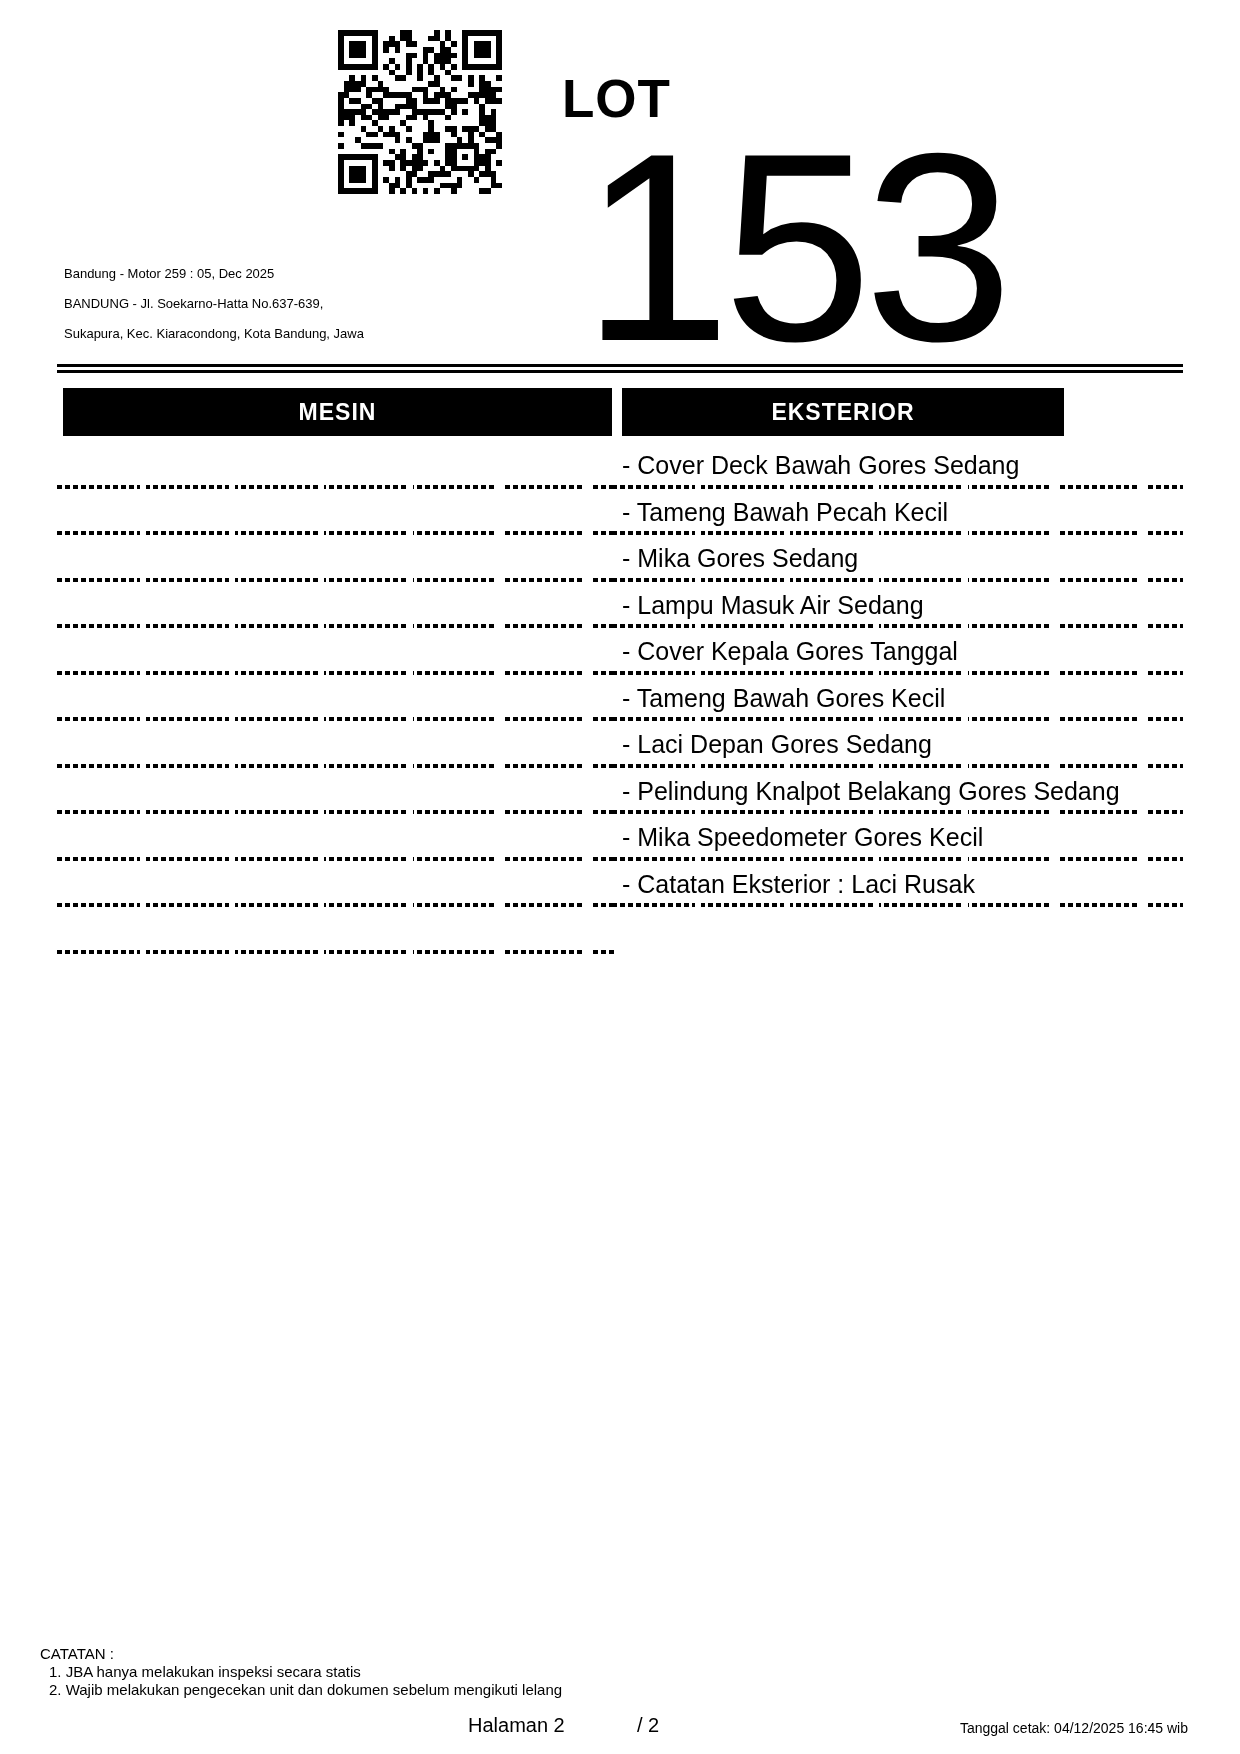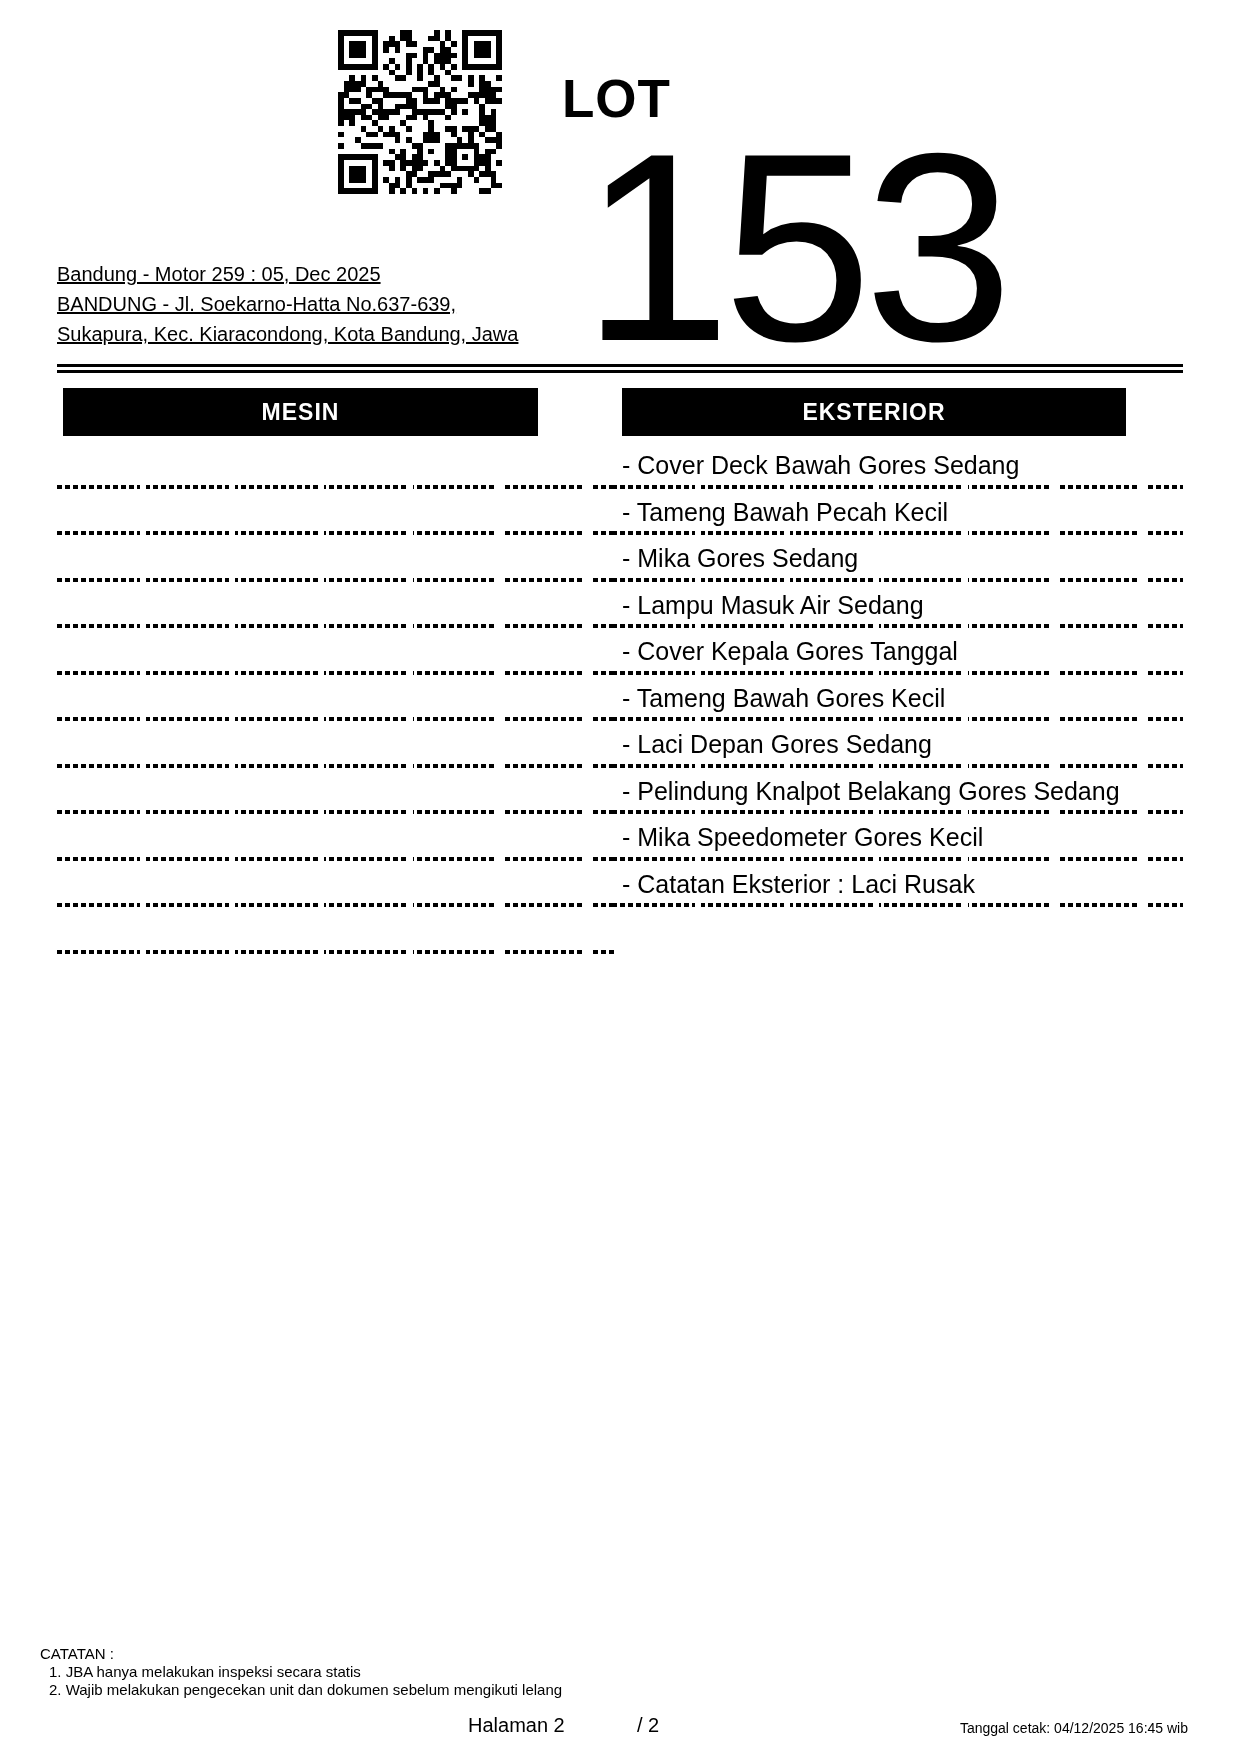--- a/index.html
+++ b/index.html
@@ -7,30 +7,30 @@
     width:1240px;height:1754px;background:#ffffff;position:relative;
     font-family:"Liberation Sans","DejaVu Sans",sans-serif;color:#000;
     overflow:hidden;
   }
   
   #qr{position:absolute;left:338px;top:30px;width:164px;height:164px;shape-rendering:crispEdges;}
   
   .lot-label{position:absolute;left:562px;top:72px;font-size:53px;font-weight:bold;letter-spacing:1px;line-height:1;}
   .lot-number{position:absolute;left:582px;top:113px;font-size:268px;font-weight:normal;letter-spacing:-8px;line-height:1;white-space:nowrap;}
   
-  .addr{position:absolute;left:57px;top:259px;font-size:20px;line-height:30px;text-decoration:underline;}
+  .addr{position:absolute;left:64px;top:259px;font-size:13px;line-height:30px;}
   
   .double-rule{position:absolute;left:57px;top:364px;width:1126px;height:3px;
     border-top:3px solid #000;border-bottom:3px solid #000;background:transparent;}
   
   .bar{position:absolute;top:388px;height:48px;background:#000;color:#fff;
     display:flex;align-items:center;justify-content:center;
     font-size:23px;font-weight:bold;letter-spacing:1px;}
-  .bar-left{left:63px;width:475px;}
-  .bar-right{left:622px;width:504px;}
+  .bar-left{left:63px;width:549px;}
+  .bar-right{left:622px;width:442px;}
   
   .rows{position:absolute;top:444px;}
   .rows-left{left:57px;width:557px;}
   .rows-right{left:612px;width:571px;}
   .row{height:46.5px;position:relative;}
   .row::after{
     content:"";position:absolute;left:0;right:0;bottom:2px;height:4px;
     background-image:
       repeating-linear-gradient(90deg, transparent 0 83px, #fff 83px 89px),
       repeating-linear-gradient(90deg, #000 0 5px, transparent 5px 8px);

